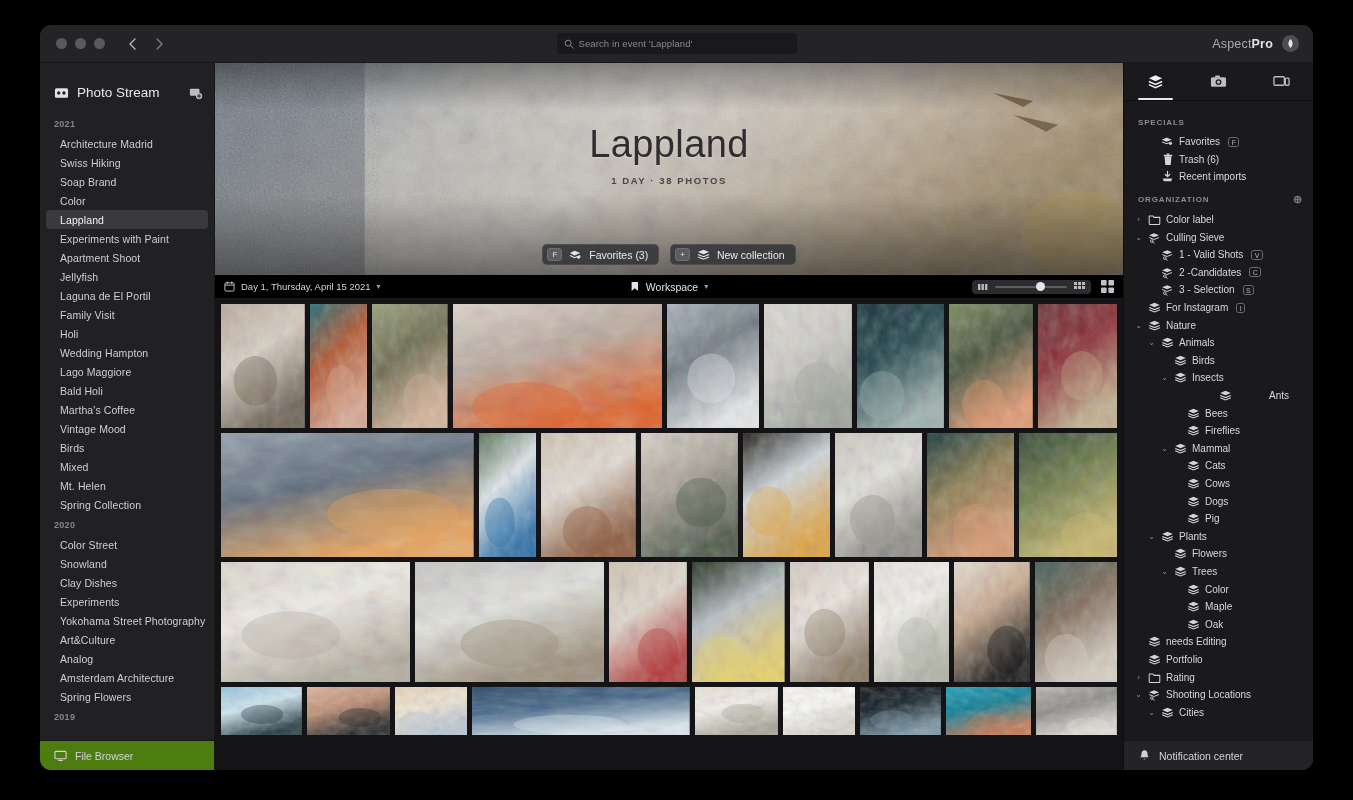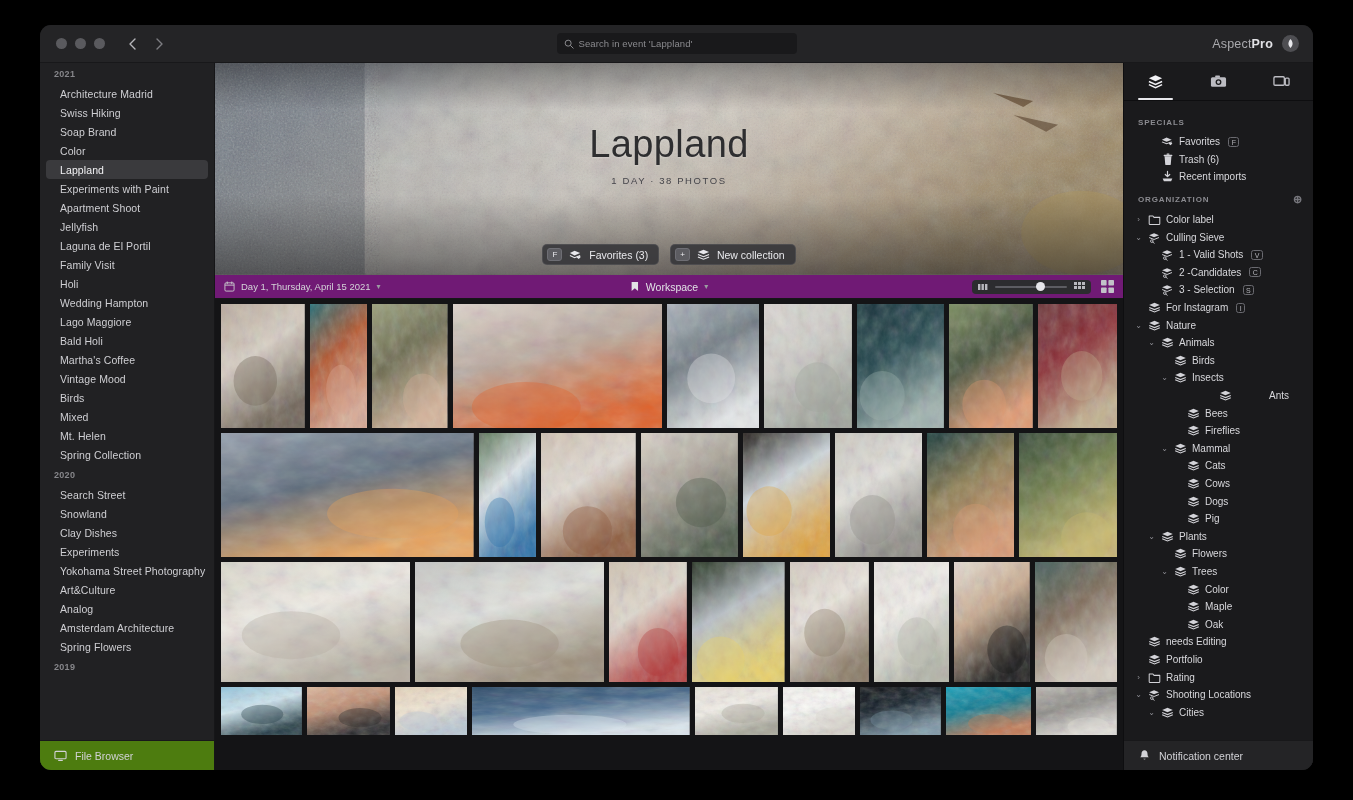--- a/index.html
+++ b/index.html
@@ -103,41 +103,41 @@
   .hero-bg { position:absolute; inset:0; }
   .hero-veil { position:absolute; inset:0;
     background:linear-gradient(180deg, rgba(20,20,22,.42) 0%, rgba(20,20,22,.06) 22%, rgba(20,20,22,.10) 62%, rgba(20,20,22,.55) 100%); }
   .hero-inner {
     position:absolute; inset:0;
     display:flex; flex-direction:column; align-items:center; justify-content:center;
     padding-bottom: 30px;
   }
   .hero-title { font-size:38px; color:#2e2e30; font-weight:300; letter-spacing:.4px;
     font-family:"Liberation Sans", sans-serif; text-shadow:0 1px 2px rgba(255,255,255,.25);}
-  .hero-sub { margin-top:9px; font-size:9.5px; color:#45454a; letter-spacing:1.6px; font-weight:400; }
+  .hero-sub { margin-top:9px; font-size:9.5px; color:#45454a; letter-spacing:1.6px; font-weight:700; }
 
   .hero-btns { position:absolute; bottom:10px; left:0; right:0; display:flex; justify-content:center; gap:11px; }
   .pill {
     display:flex; align-items:center; gap:7px;
     background: rgba(52,52,56,.88);
     border:1px solid rgba(110,110,116,.35);
     border-radius:5px;
     padding: 3px 10px 3px 4px;
     color:#e8e8ec; font-size:10.5px;
     cursor:pointer; backdrop-filter: blur(3px);
   }
   .kbd {
     background:#5c5c61; color:#ececf0; border-radius:3px;
     font-size:8px; padding:1px 4px; min-width:13px; text-align:center;
     border:1px solid #6e6e74;
   }
 
   .toolbar {
     height:24px; flex:0 0 24px;
-    background:#701a75;
+    background:#000000;
     border-bottom:1px solid #161618;
     display:flex; align-items:center;
     position:relative; padding: 0 9px;
   }
   .tb-left { display:flex; align-items:center; gap:6px; color:#d4d4d8; font-size:9.5px; cursor:pointer; }
   .tb-center {
     position:absolute; left:50%; transform:translateX(-50%);
     display:flex; align-items:center; gap:6px; color:#e2e2e6; font-size:10.5px; cursor:pointer;
   }
   .tb-right { margin-left:auto; display:flex; align-items:center; gap:10px; }
@@ -227,20 +227,37 @@
         <svg width="11" height="11" viewBox="0 0 12 12">
             <path d="M6 1 C8.5 4 9.5 7 6 11 C2.5 7 3.5 4 6 1 Z" fill="#e8e8ec"></path>
           </svg>
       </span>
     </div>
   </div>
 
   <div class="body-row">
 
     <div class="left">
+      <div class="left-head">
+        <span>
+          <svg width="15" height="15" viewBox="0 0 16 16">
+              <rect x="1" y="3.5" width="14" height="10" rx="1.6" fill="#e2e2e6"></rect>
+              <circle cx="5" cy="8.5" r="1.8" fill="#212123"></circle>
+              <circle cx="10.6" cy="8.5" r="1.8" fill="#212123"></circle>
+            </svg>
+        </span>
+        <span class="ttl">Photo Stream</span>
+        <span>
+          <svg width="14" height="14" viewBox="0 0 16 16">
+              <rect x="1" y="3" width="11" height="8" rx="1.2" fill="#bcbcc2"></rect>
+              <circle cx="11.5" cy="11.5" r="3.6" fill="#bcbcc2"></circle>
+              <path d="M11.5 9.6v3.8M9.6 11.5h3.8" stroke="#212123" stroke-width="1.1" stroke-linecap="round"></path>
+            </svg>
+        </span>
+      </div>
       <div class="left-scroll">
           <div class="yr">2021</div>
           <div class="sb-item">Architecture Madrid</div>
           <div class="sb-item">Swiss Hiking</div>
           <div class="sb-item">Soap Brand</div>
           <div class="sb-item">Color</div>
           <div class="sb-item active">Lappland</div>
           <div class="sb-item">Experiments with Paint</div>
           <div class="sb-item">Apartment Shoot</div>
           <div class="sb-item">Jellyfish</div>
@@ -250,21 +267,21 @@
           <div class="sb-item">Wedding Hampton</div>
           <div class="sb-item">Lago Maggiore</div>
           <div class="sb-item">Bald Holi</div>
           <div class="sb-item">Martha's Coffee</div>
           <div class="sb-item">Vintage Mood</div>
           <div class="sb-item">Birds</div>
           <div class="sb-item">Mixed</div>
           <div class="sb-item">Mt. Helen</div>
           <div class="sb-item">Spring Collection</div>
           <div class="yr">2020</div>
-          <div class="sb-item">Search Street</div>
+          <div class="sb-item">Color Street</div>
           <div class="sb-item">Snowland</div>
           <div class="sb-item">Clay Dishes</div>
           <div class="sb-item">Experiments</div>
           <div class="sb-item">Yokohama Street Photography</div>
           <div class="sb-item">Art&amp;Culture</div>
           <div class="sb-item">Analog</div>
           <div class="sb-item">Amsterdam Architecture</div>
           <div class="sb-item">Spring Flowers</div>
           <div class="yr">2019</div>
         </div>

